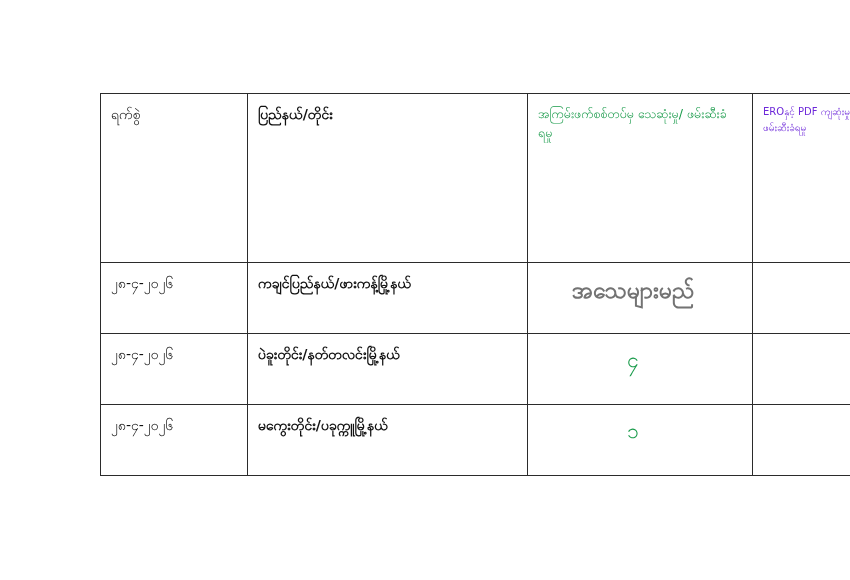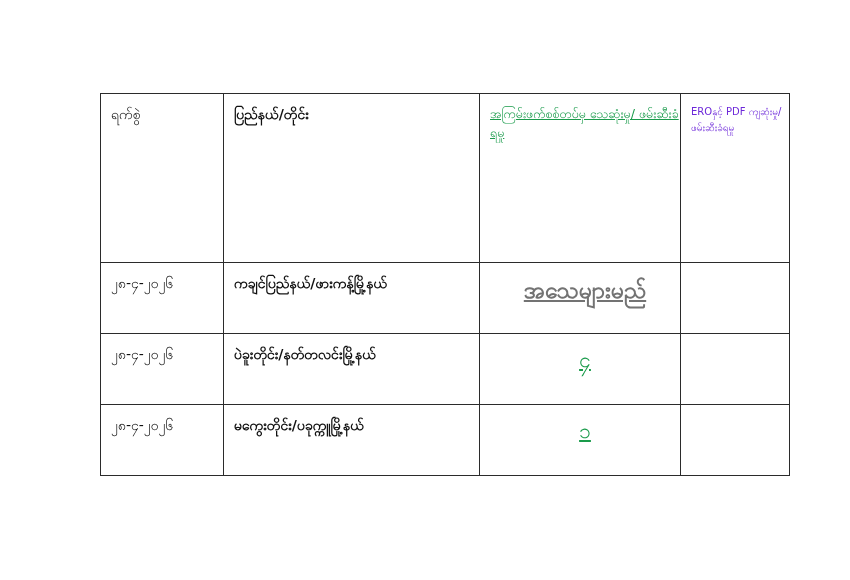--- a/index.html
+++ b/index.html
@@ -23,26 +23,26 @@
     position: absolute;
     left: 100px;
     top: 93px;
     width: 645px;
     border-collapse: collapse;
     table-layout: fixed;
   }
   .doc-table td {
     border: 1px solid #2b2b2b;
     vertical-align: top;
-    padding: 10px 0 10px 10px;
+    padding: 10px 24px 10px 10px;
     line-height: 1.55;
   }
   .col-date   { width: 112px; }
   .col-region { width: 245px; font-weight: bold; }
-  .col-green  { width: 190px; text-decoration: underline; }
+  .col-green  { width: 190px; }
   .col-red    { width: 98px; }
 
   .txt-black {
     color: #111111;
     font-size: 14px;
   }
   .txt-green {
     color: #1a9b4b;
     font-size: 12.5px;
   }

